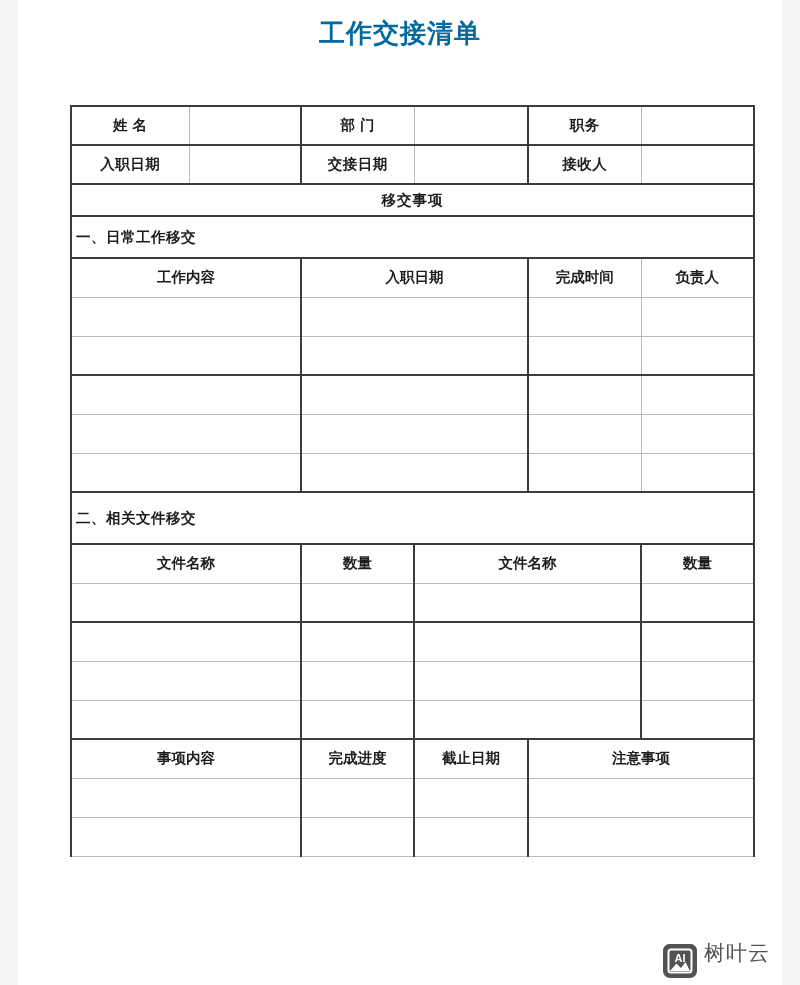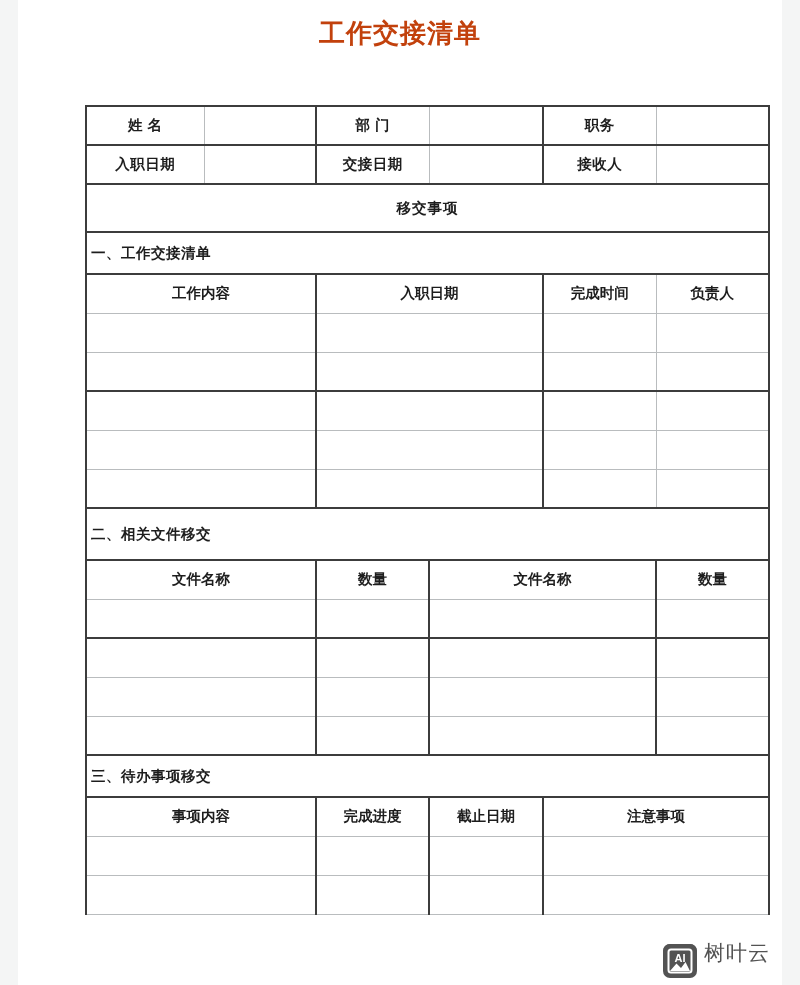--- a/index.html
+++ b/index.html
@@ -20,38 +20,37 @@
     top: 0;
     width: 764px;
     height: 985px;
     background: #ffffff;
     overflow: hidden;
   }
   .doc-title {
     text-align: center;
     font-size: 26px;
     font-weight: bold;
-    color: #c2410c;
+    color: #0369a1;
     letter-spacing: 1px;
     margin-top: 18px;
     line-height: 1.2;
     font-family: "Liberation Sans", "DejaVu Sans", sans-serif;
   }
   .table-wrap {
     position: absolute;
     left: 52px;
     top: 105px;
     width: 683px;
   }
   table.sheet {
     border-collapse: collapse;
     table-layout: fixed;
     width: 683px;
     background: #fff;
-    margin-left: 15px;
   }
   table.sheet td {
     border: 1px solid #b9bcbe;
     height: 39px;
     padding: 0 4px;
     font-size: 14.5px;
     color: #1d1d1d;
     vertical-align: middle;
     box-sizing: border-box;
     background: #fff;
@@ -155,25 +154,25 @@
         <tr>
           <td class="lbl hr-strong-top hr-strong">入职日期</td>
           <td class="hr-strong-top hr-strong"></td>
           <td class="lbl vl-strong hr-strong-top hr-strong">交接日期</td>
           <td class="hr-strong-top hr-strong"></td>
           <td class="lbl vl-strong hr-strong-top hr-strong">接收人</td>
           <td class="hr-strong-top hr-strong"></td>
         </tr>
 
         <tr>
-          <td class="center-bold hr-strong" colspan="6" style="height:48px">移交事项</td>
-        </tr>
-
-        <tr>
-          <td class="sect-title hr-strong" colspan="6" style="height:42px">一、工作交接清单</td>
+          <td class="center-bold hr-strong" colspan="6" style="height:32px">移交事项</td>
+        </tr>
+
+        <tr>
+          <td class="sect-title hr-strong" colspan="6" style="height:42px">一、日常工作移交</td>
         </tr>
 
         <tr>
           <td class="hdr" colspan="2">工作内容</td>
           <td class="hdr vl-strong" colspan="2">入职日期</td>
           <td class="hdr vl-strong">完成时间</td>
           <td class="hdr">负责人</td>
         </tr>
 
         <tr>
@@ -237,23 +236,20 @@
           <td class="tall vl-strong" colspan="2"></td>
           <td class="tall vl-strong"></td>
         </tr>
         <tr>
           <td class="tall hr-strong" colspan="2"></td>
           <td class="tall vl-strong hr-strong"></td>
           <td class="tall vl-strong hr-strong" colspan="2"></td>
           <td class="tall vl-strong hr-strong"></td>
         </tr>
 
-        <tr>
-          <td class="sect-title hr-strong" colspan="6" style="height:42px">三、待办事项移交</td>
-        </tr>
 
         <tr>
           <td class="hdr" colspan="2">事项内容</td>
           <td class="hdr vl-strong">完成进度</td>
           <td class="hdr vl-strong">截止日期</td>
           <td class="hdr vl-strong" colspan="2">注意事项</td>
         </tr>
 
         <tr>
           <td class="tall2" colspan="2"></td>

